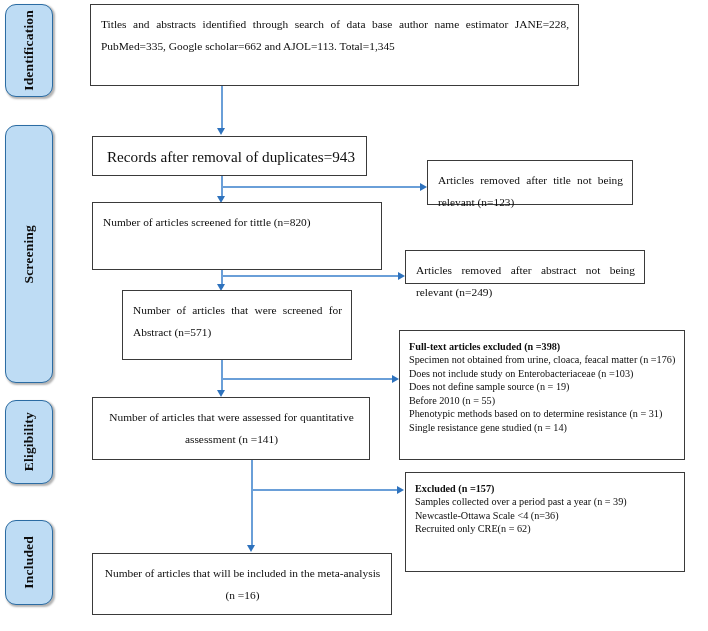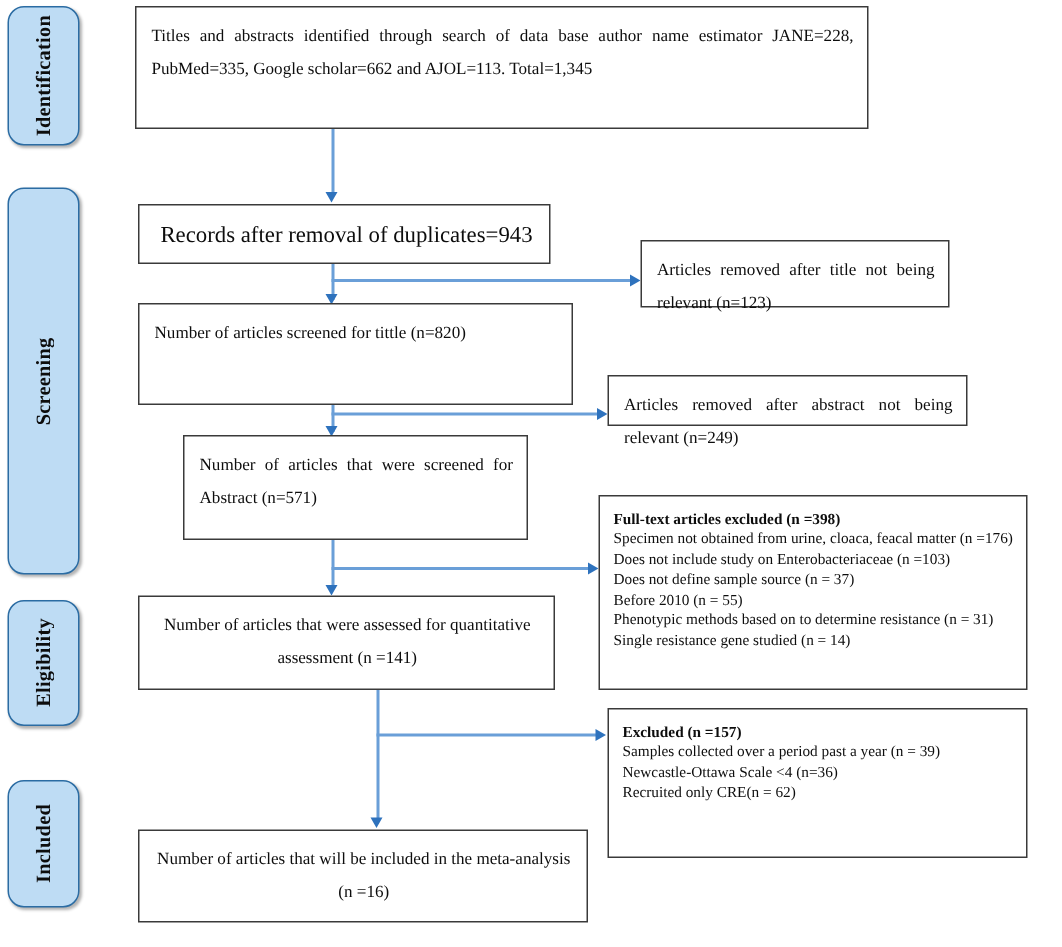--- a/index.html
+++ b/index.html
@@ -167,21 +167,21 @@
   <div class="vline" style="left:221px; top:360px; width:1.6px; height:32px;"></div>
   <div class="arrow-d" style="left:217px; top:390px;"></div>
   <div class="hline" style="left:221px; top:378px; width:172px; height:1.6px;"></div>
   <div class="arrow-r" style="left:392px; top:375px;"></div>
 
   <div class="box dense" style="left:399px; top:312px; width:286px; height:130px;margin-top:18px;">
     <div class="txt">
       <div class="hd">Full-text articles excluded (n =398)</div>
       <div>Specimen not obtained from urine, cloaca, feacal matter (n =176)</div>
       <div>Does not include study on Enterobacteriaceae (n =103)</div>
-      <div>Does not define sample source (n = 37)</div>
+      <div>Does not define sample source (n = 19)</div>
       <div>Before 2010 (n = 55)</div>
       <div>Phenotypic methods based on to determine resistance (n = 31)</div>
       <div>Single resistance gene studied (n =  14)</div>
     </div>
   </div>
 
   <div class="box" style="left:92px; top:397px; width:278px; height:63px;">
     <div class="txt ctr">Number of articles that were assessed for quantitative assessment (n =141)</div>
   </div>
 

